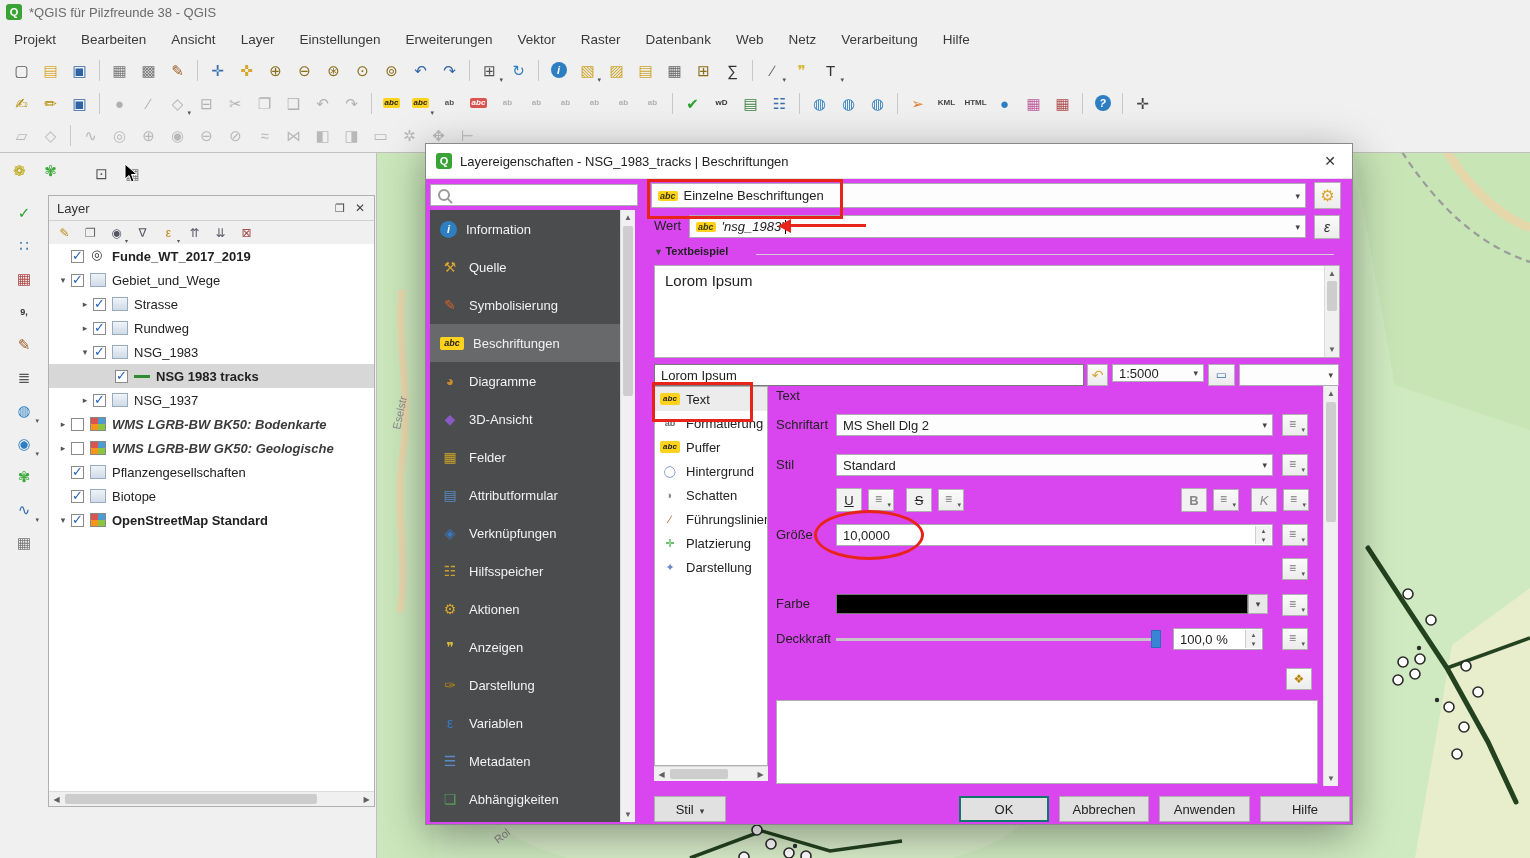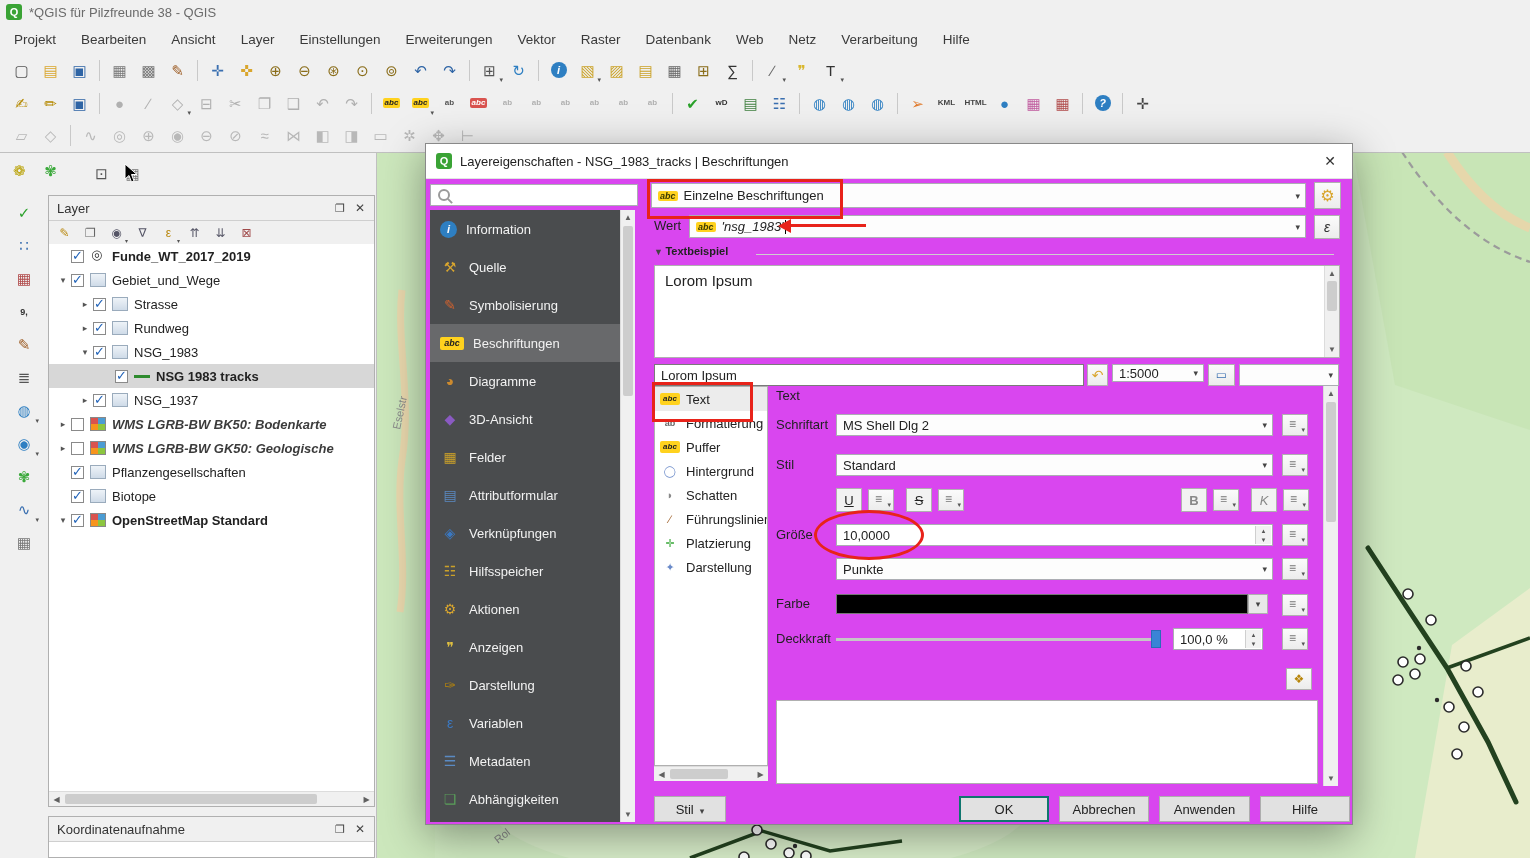--- a/index.html
+++ b/index.html
@@ -810,28 +810,20 @@
           </div>
 
       </div>
       <div class="hsb" style="left:0;right:0;bottom:0">
         <span class="sb-btn sb-l"></span>
         <span class="sb-thumb" style="left:16px;width:252px"></span>
         <span class="sb-btn sb-r"></span>
       </div>
     </div>
 
-    <div class="panel" style="left:48px;top:664px;width:327px;height:42px">
-      <div class="panel-head">
-        <span>Koordinatenaufnahme</span>
-        <span class="sp"></span>
-        <span class="win-btn float"></span>
-        <span class="win-btn close"></span>
-      </div>
-    </div>
   </div>
 
   <svg width="16" height="22" viewBox="0 0 16 22" style="position:absolute;left:124px;top:163px;z-index:40">
     <polygon points="1,1 1,16 5,12.5 7.5,19 10,18 7.5,11.5 13,11.5" fill="#000" stroke="#fff" stroke-width="1"></polygon>
   </svg>
 
   <div id="dlg">
     <div id="dlg-title">
       <span class="qicon"></span>
       <span>Layereigenschaften - NSG_1983_tracks | Beschriftungen</span>
@@ -1039,23 +1031,20 @@
     <span class="flabel" style="left:350px;top:383px">Größe</span>
     <div class="spinbox" style="left:410px;top:380px;width:437px">
       <span>10,0000</span>
       <span class="spinctl">
           <i class="up"></i>
           <i class="dn"></i>
         </span>
     </div>
     <span class="ddbtn" style="left:856px;top:380px"></span>
 
-    <div class="combo" style="left:410px;top:414px;width:437px">
-      <span>Punkte</span>
-    </div>
     <span class="ddbtn" style="left:856px;top:414px"></span>
 
     <span class="flabel" style="left:350px;top:452px">Farbe</span>
     <div class="colorbar" style="left:410px;top:450px;width:412px"></div>
     <span class="colorarrow" style="left:822px;top:450px"></span>
     <span class="ddbtn" style="left:856px;top:450px"></span>
 
     <span class="flabel" style="left:350px;top:487px">Deckkraft</span>
     <div class="slider" style="left:410px;top:484px;width:325px">
       <span class="groove"></span>

